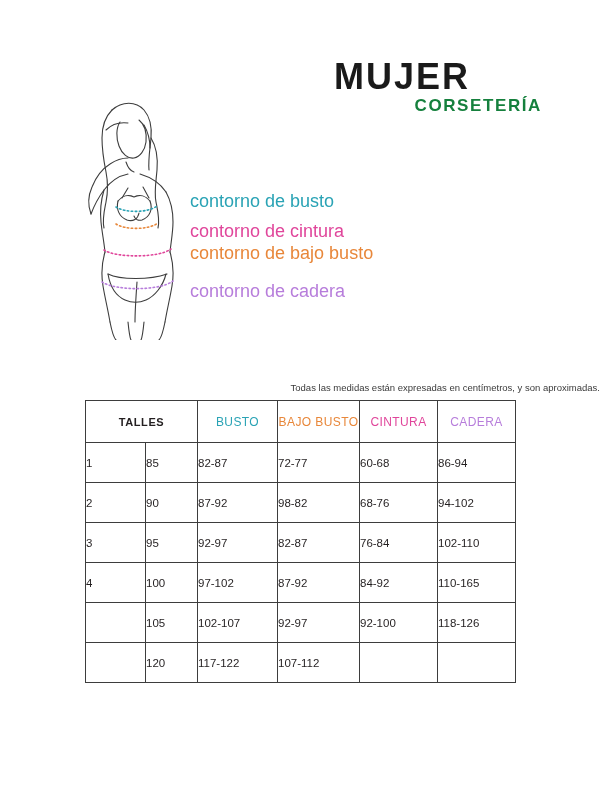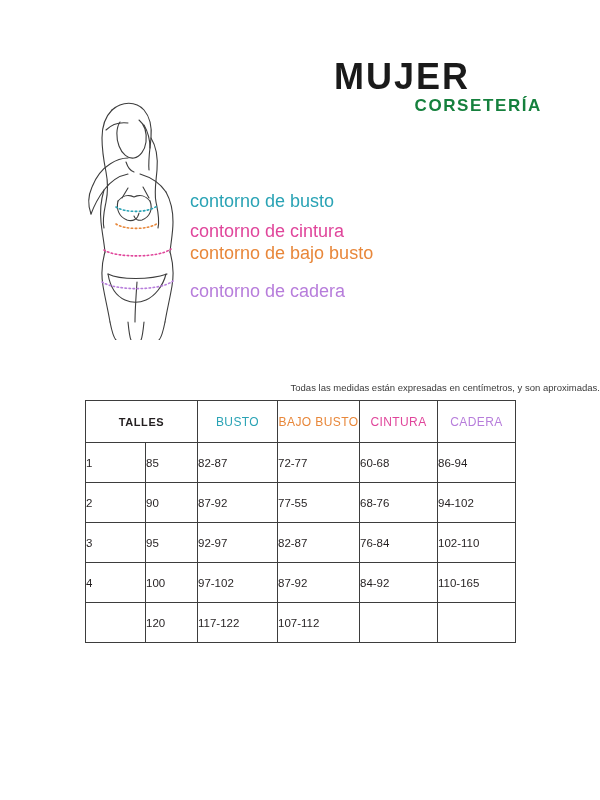--- a/index.html
+++ b/index.html
@@ -206,21 +206,21 @@
           <td>85</td>
           <td>82-87</td>
           <td>72-77</td>
           <td>60-68</td>
           <td>86-94</td>
         </tr>
         <tr>
           <td>2</td>
           <td>90</td>
           <td>87-92</td>
-          <td>77-55</td>
+          <td>98-82</td>
           <td>68-76</td>
           <td>94-102</td>
         </tr>
         <tr>
           <td>3</td>
           <td>95</td>
           <td>92-97</td>
           <td>82-87</td>
           <td>76-84</td>
           <td>102-110</td>
@@ -228,20 +228,28 @@
         <tr>
           <td>4</td>
           <td>100</td>
           <td>97-102</td>
           <td>87-92</td>
           <td>84-92</td>
           <td>110-165</td>
         </tr>
         <tr>
           <td></td>
+          <td>105</td>
+          <td>102-107</td>
+          <td>92-97</td>
+          <td>92-100</td>
+          <td>118-126</td>
+        </tr>
+        <tr>
+          <td></td>
           <td>120</td>
           <td>117-122</td>
           <td>107-112</td>
           <td></td>
           <td></td>
         </tr>
       </tbody>
     </table>
   </div>
 

